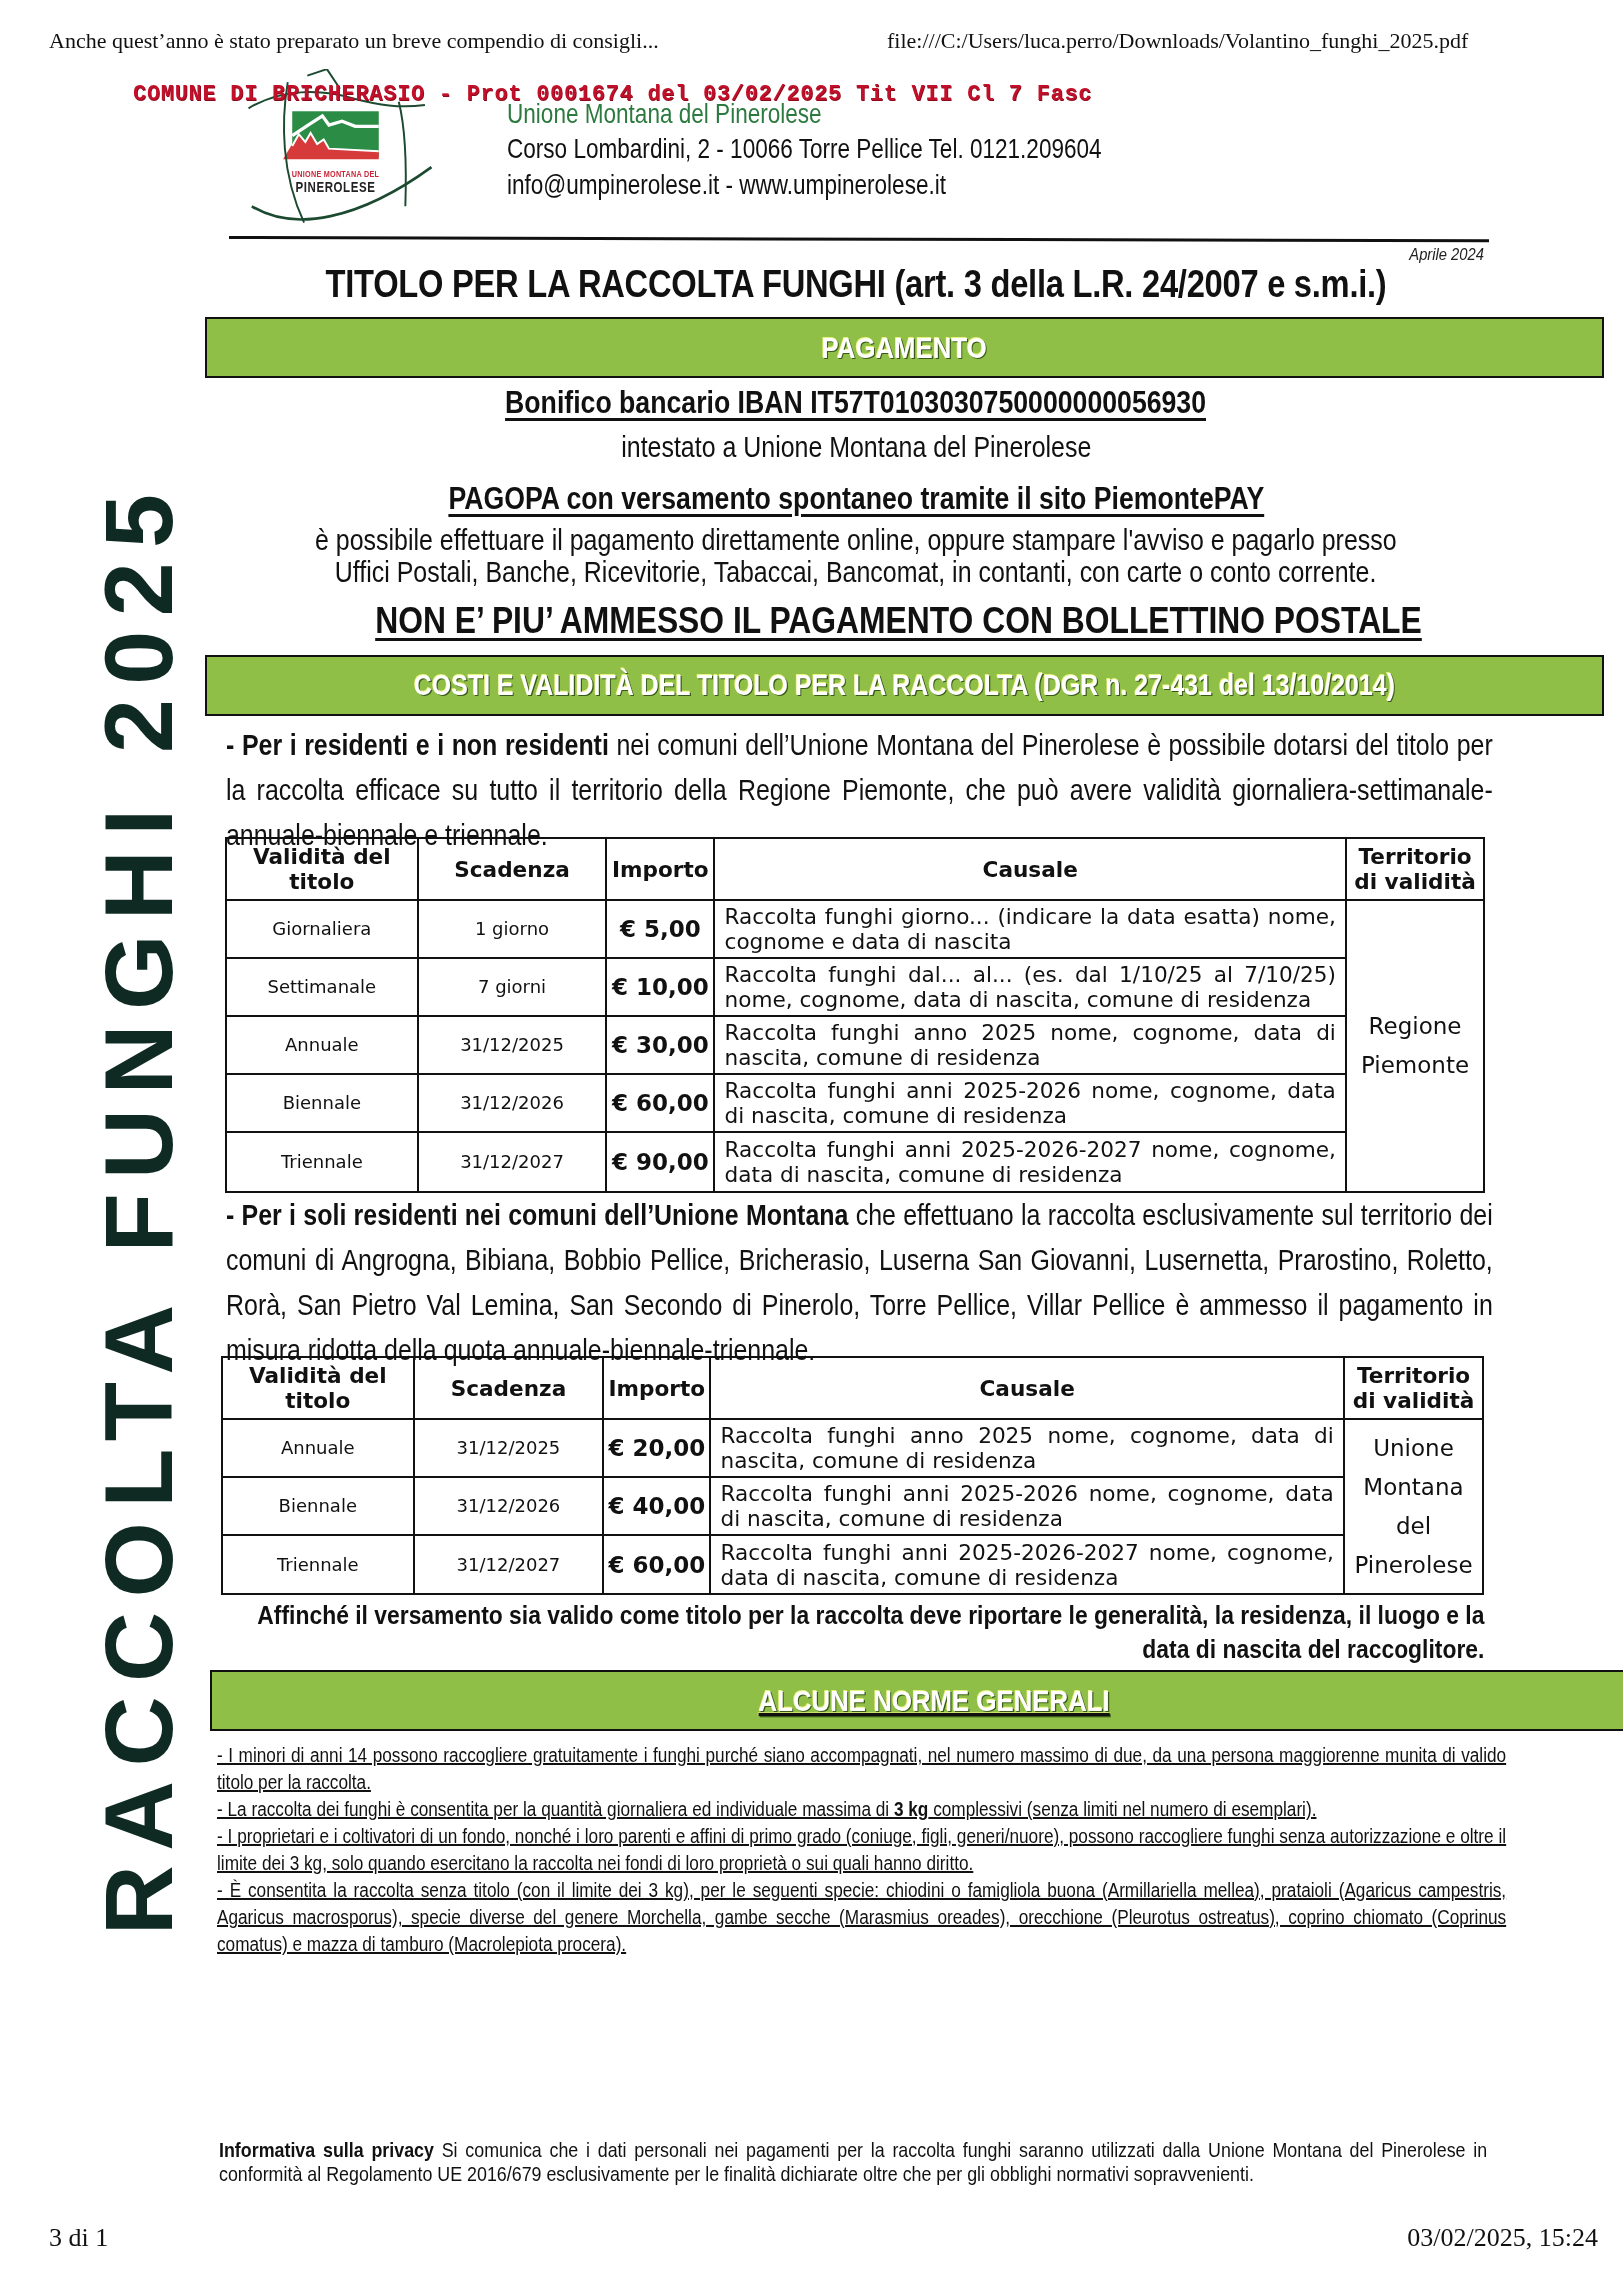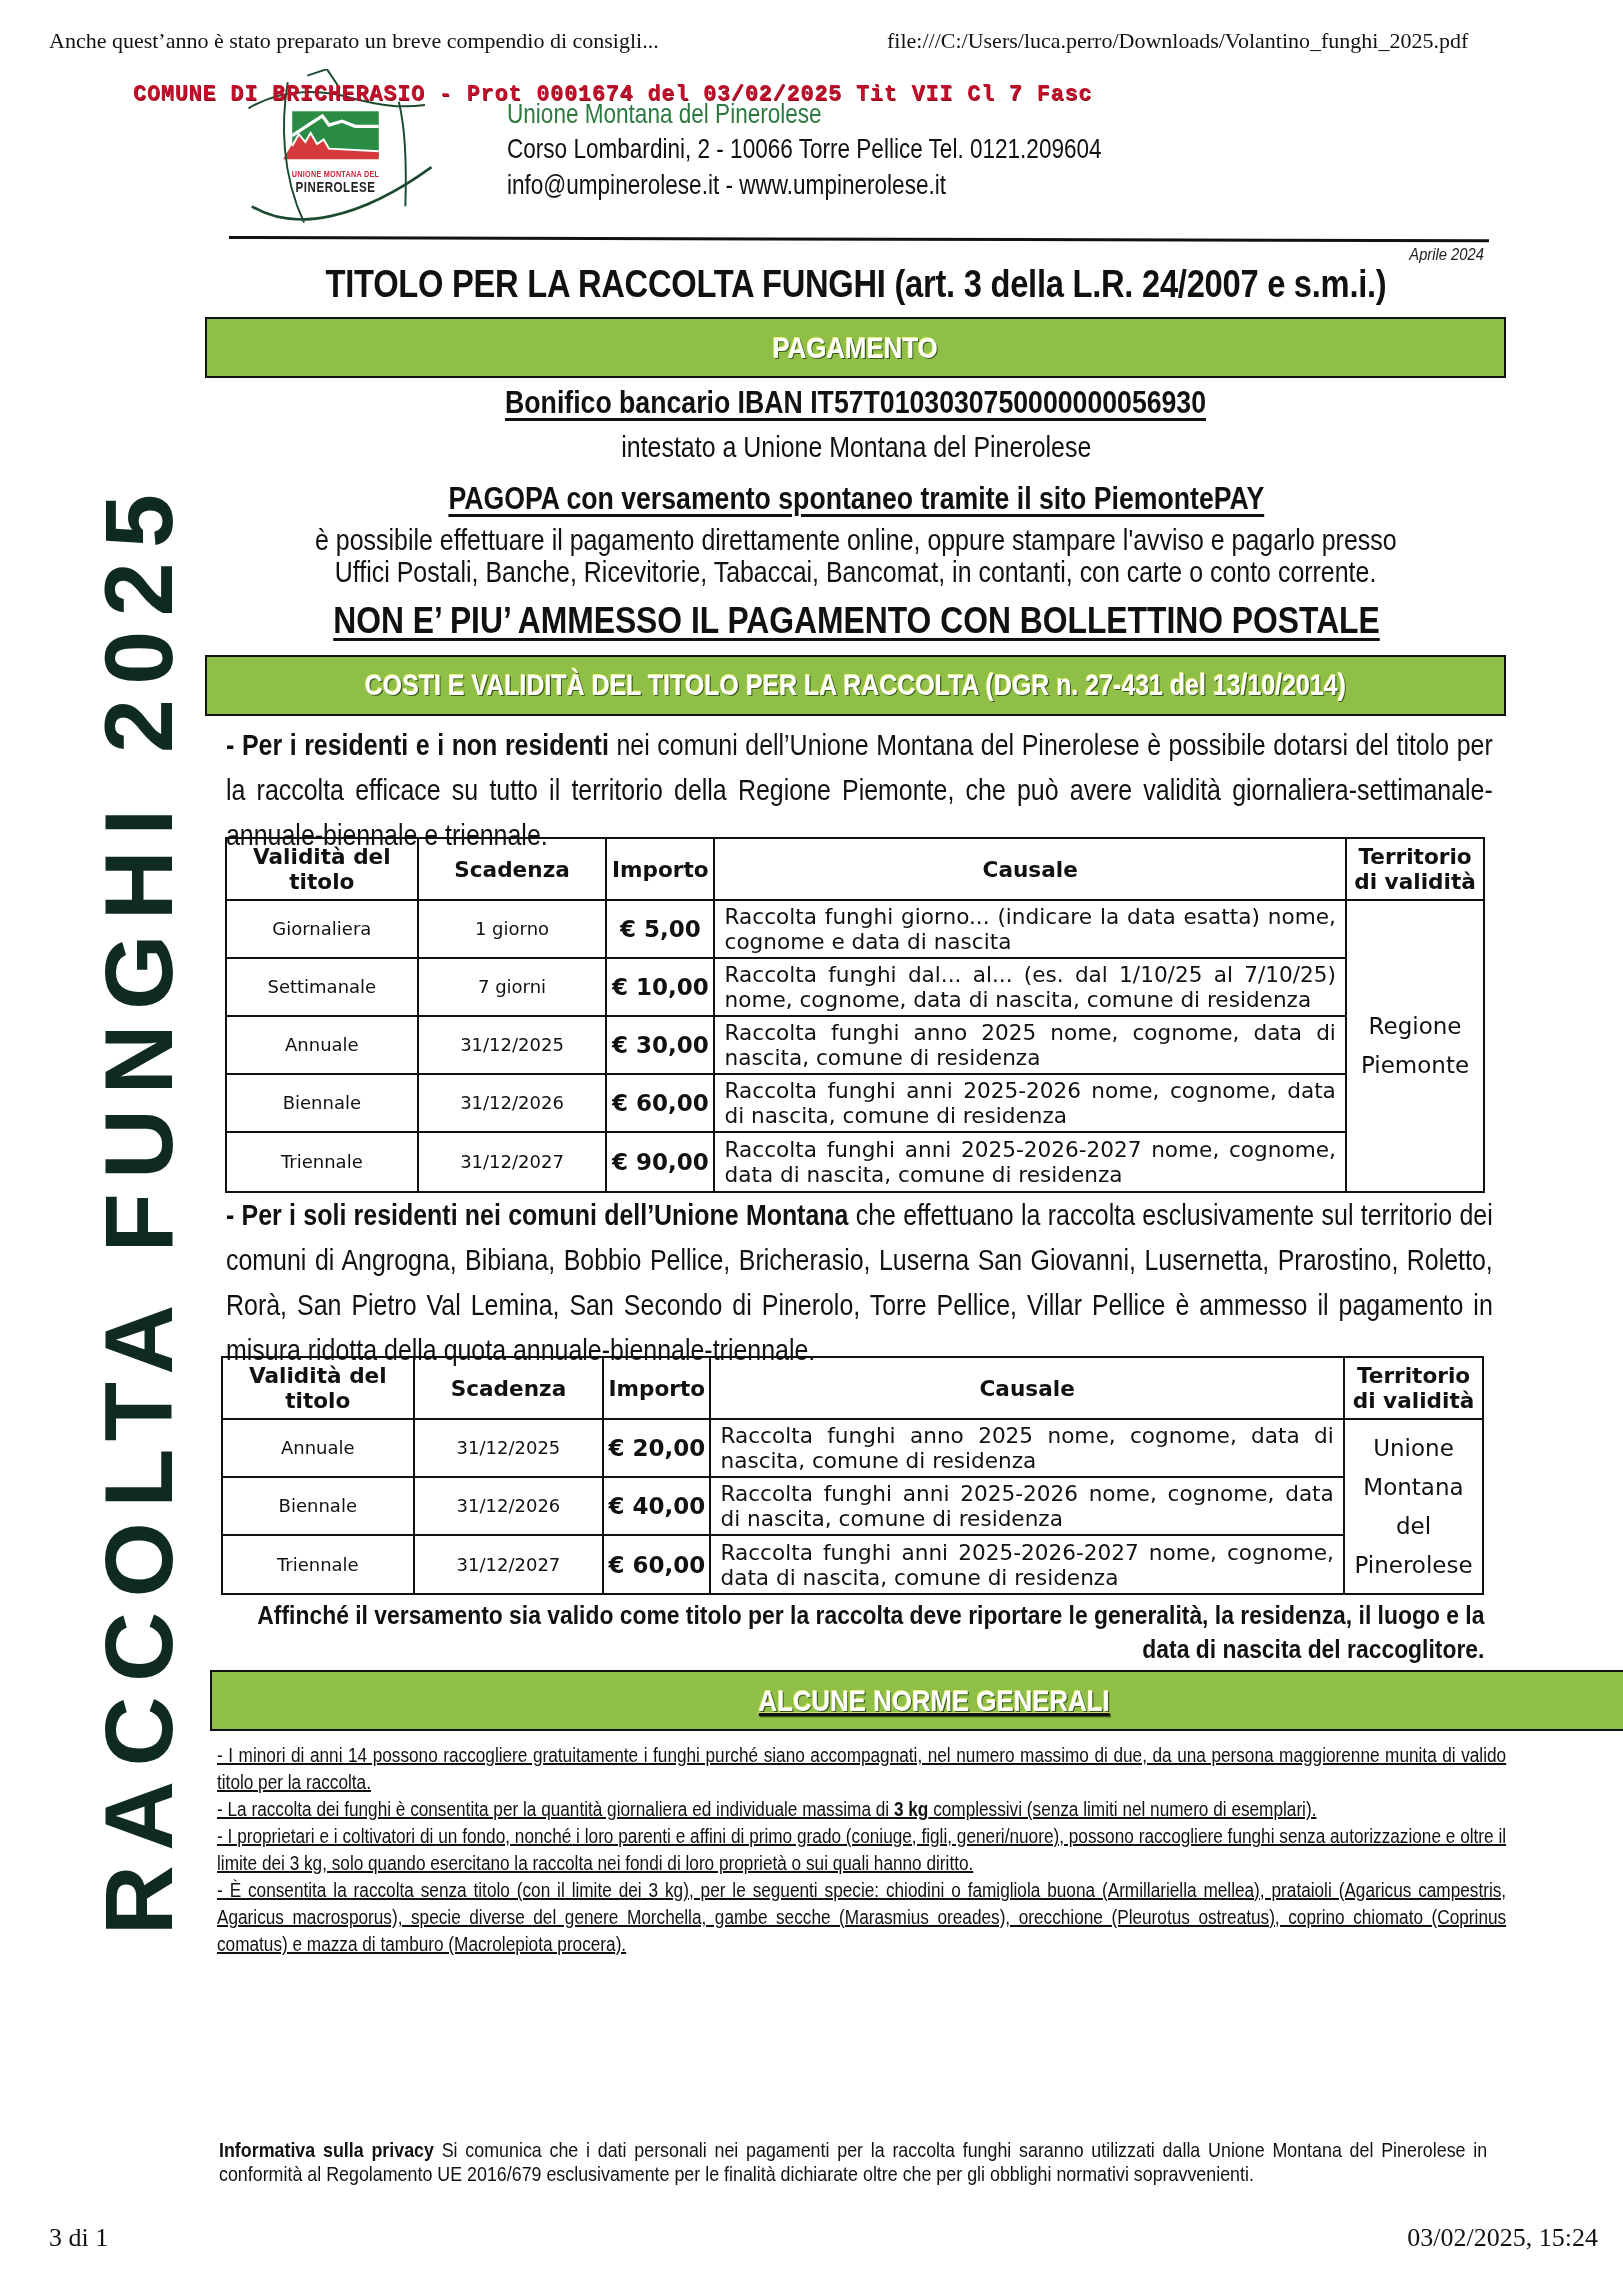--- a/index.html
+++ b/index.html
@@ -9,21 +9,21 @@
   .stamp { font-family:"Liberation Mono", monospace; font-size:22px; color:#c3102a; font-weight:bold; left:133px; top:82px; letter-spacing:0.7px; white-space:nowrap; text-shadow:0.7px 0.7px 0 #8a0a1c; }
   .org-name { left:507px; top:98px; font-size:27.5px; color:#2c7a3f; transform:scaleX(0.82); transform-origin:left top; white-space:nowrap; }
   .org-line { left:507px; font-size:27.5px; color:#111; transform:scaleX(0.82); transform-origin:left top; white-space:nowrap; }
   .logo { left:283px; top:108px; width:105px; height:92px; }
   .logo-text1 { font-size:8.5px; color:#c8283a; font-weight:bold; letter-spacing:0.3px; text-align:center; width:105px; transform:scaleX(0.85); }
   .logo-text2 { font-size:14.4px; color:#222; font-weight:bold; text-align:center; width:105px; transform:scaleX(0.8); letter-spacing:0.7px; }
   .sign { left:242px; top:69px; width:196px; height:157px; pointer-events:none; }
   .rule { left:229px; top:236px; width:1260px; height:2.6px; background:#111; transform:rotate(0.15deg); transform-origin:left; }
   .edition { right:139px; top:245px; font-size:16.4px; font-style:italic; color:#222; transform:scaleX(0.9); transform-origin:right top; }
   .title { left:205px; width:1302px; top:263px; text-align:center; font-size:38px; font-weight:bold; white-space:nowrap; transform:scaleX(0.86); transform-origin:center top; letter-spacing:-0.3px; }
-  .band { left:205px; width:1301px; height:61px; background:#8fbf46; border-top:2.6px solid #111; border-bottom:2.6px solid #111; border-left:2px solid #111; border-right:2px solid #111; box-sizing:border-box; display:flex; align-items:center; justify-content:center; }
+  .band { left:205px; width:1399px; height:61px; background:#8fbf46; border-top:2.6px solid #111; border-bottom:2.6px solid #111; border-left:2px solid #111; border-right:2px solid #111; box-sizing:border-box; display:flex; align-items:center; justify-content:center; }
   .band span { color:#ffffff; font-weight:bold; font-size:30px; white-space:nowrap; text-shadow:1.3px 1.3px 0 #3a5a1a, -0.7px -0.7px 0 #e8f27a; transform:scaleX(0.86); letter-spacing:0; }
   .center-line { left:205px; width:1302px; text-align:center; white-space:nowrap; }
   .u { text-decoration:underline; text-decoration-thickness:2.6px; text-underline-offset:5.2px; }
   .body-text { font-size:29px; line-height:33px; transform:scaleX(0.86); transform-origin:center top; }
   .para { left:226px; width:1267px; font-size:29px; line-height:45px; text-align:justify; }
   .para .inner { width:1473px; transform:scaleX(0.86); transform-origin:left top; }
   .vertical { left:98px; top:363px; width:82px; height:1689px; }
   .vertical span { position:absolute; left:0; top:0; width:1689px; height:82px; transform-origin:0 0; transform:translate(0,1689px) rotate(-90deg); font-weight:bold; font-size:97px; line-height:82px; color:#0f2a22; white-space:nowrap; letter-spacing:14.4px; display:flex; align-items:center; justify-content:center; }
   table.fees { position:absolute; border-collapse:collapse; font-family:"DejaVu Sans", sans-serif; }
   table.fees td, table.fees th { border:2px solid #111; text-align:center; vertical-align:middle; padding:0 3.9px; }
@@ -92,21 +92,21 @@
 </div>
 <div class="abs center-line" style="top:482px;">
   <span class="body-text u" style="display:inline-block;font-weight:bold;font-size:31px;">PAGOPA con versamento spontaneo tramite il sito PiemontePAY</span>
 </div>
 <div class="abs center-line" style="top:524px;">
   <span class="body-text" style="display:inline-block;">è possibile effettuare il pagamento direttamente online, oppure stampare l'avviso e pagarlo presso</span>
 </div>
 <div class="abs center-line" style="top:556px;">
   <span class="body-text" style="display:inline-block;">Uffici Postali, Banche, Ricevitorie, Tabaccai, Bancomat, in contanti, con carte o conto corrente.</span>
 </div>
-<div class="abs center-line" style="top:601px;">
+<div class="abs center-line" style="top:601px;text-align:right;">
   <span class="body-text u" style="display:inline-block;font-weight:bold;font-size:37px;line-height:39px;">NON E’ PIU’ AMMESSO IL PAGAMENTO CON BOLLETTINO POSTALE</span>
 </div>
 
 <div class="abs band" style="top:655px;">
   <span style="font-size:29px;">COSTI E VALIDITÀ DEL TITOLO PER LA RACCOLTA (DGR n. 27-431 del 13/10/2014)</span>
 </div>
 
 <div class="abs para" style="top:723px;">
   <div class="inner"><b>- Per i residenti e i non residenti</b><span> nei comuni dell’Unione Montana del Pinerolese è possibile dotarsi del titolo per la raccolta efficace su tutto il territorio della Regione Piemonte, che può avere validità giornaliera-settimanale-annuale-biennale e triennale.</span></div>
 </div>

